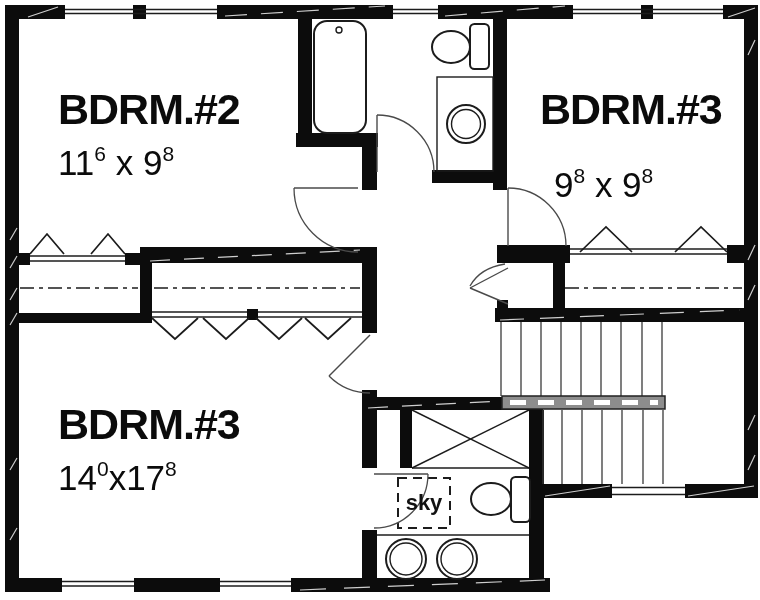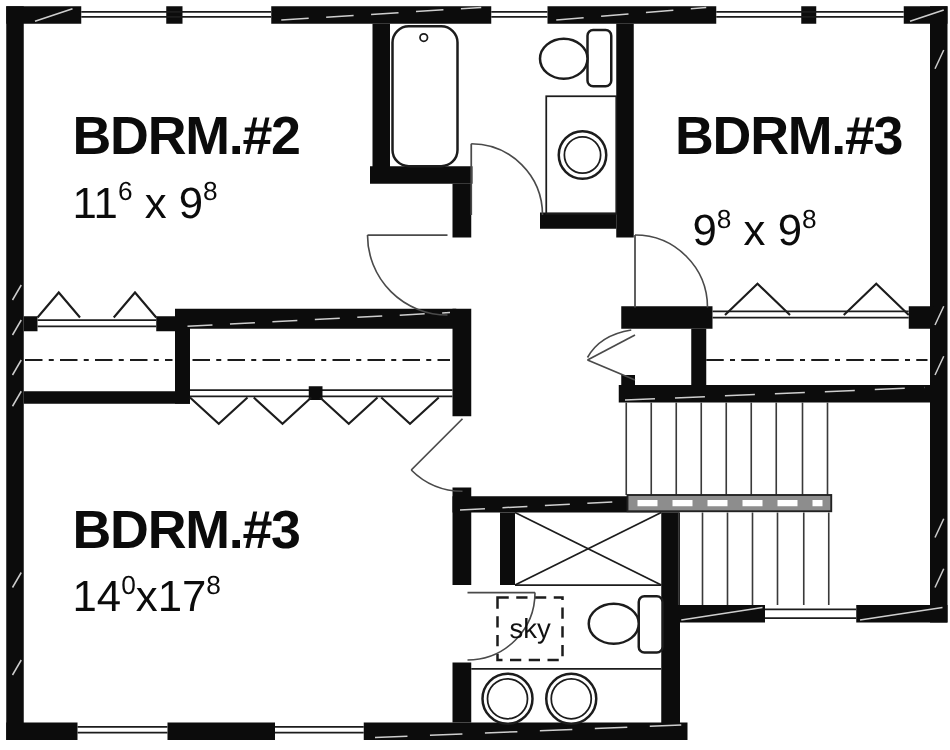--- a/index.html
+++ b/index.html
@@ -26,21 +26,21 @@
   .room-dim{font-size:35px;line-height:1;margin-top:14px;white-space:nowrap;}
   .room-dim .sup{font-size:21px;position:relative;top:-14px;}
   .room-dim .mid{white-space:pre;}
   .lbl-bdrm2{left:58px;top:88px;}
   .lbl-bdrm3{left:540px;top:88px;}
   .lbl-bdrm3 .room-dim{padding-left:14px;margin-top:36px;}
   .lbl-bdrm1{left:58px;top:403px;}
   .sky-label{
     position:absolute;left:398px;top:478px;width:52px;height:50px;
     display:flex;align-items:center;justify-content:center;
-    font-size:22px;font-weight:400;color:#111;
+    font-size:22px;font-weight:700;color:#111;
   }
 </style>
 </head>
 <body>
 
 <div class="stage">
 
   <svg width="760" height="600" viewBox="0 0 760 600">
 
     <g>

